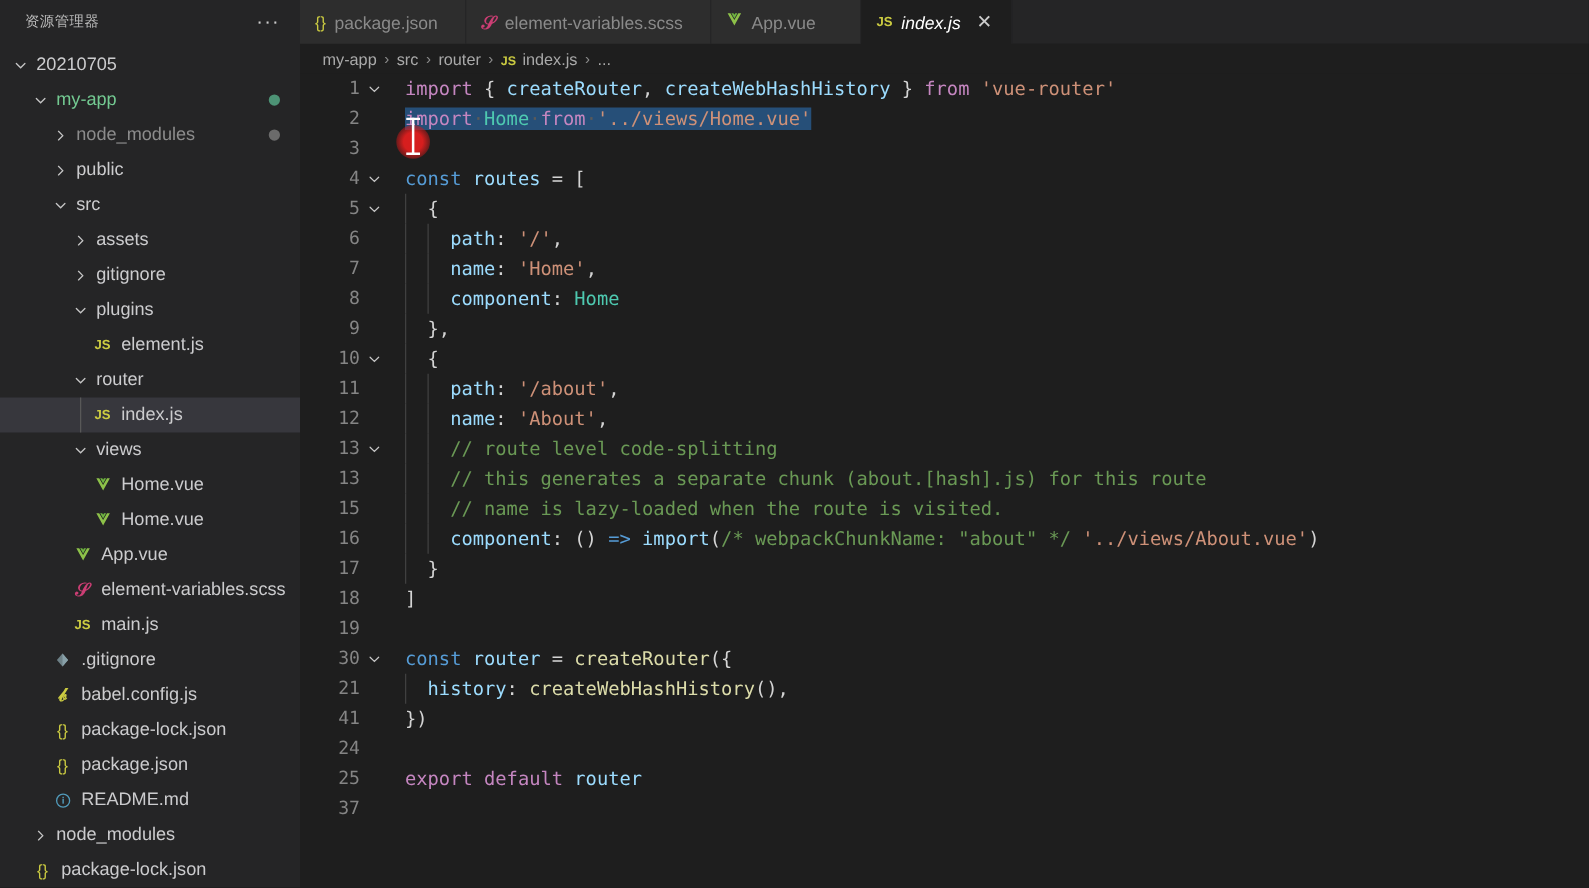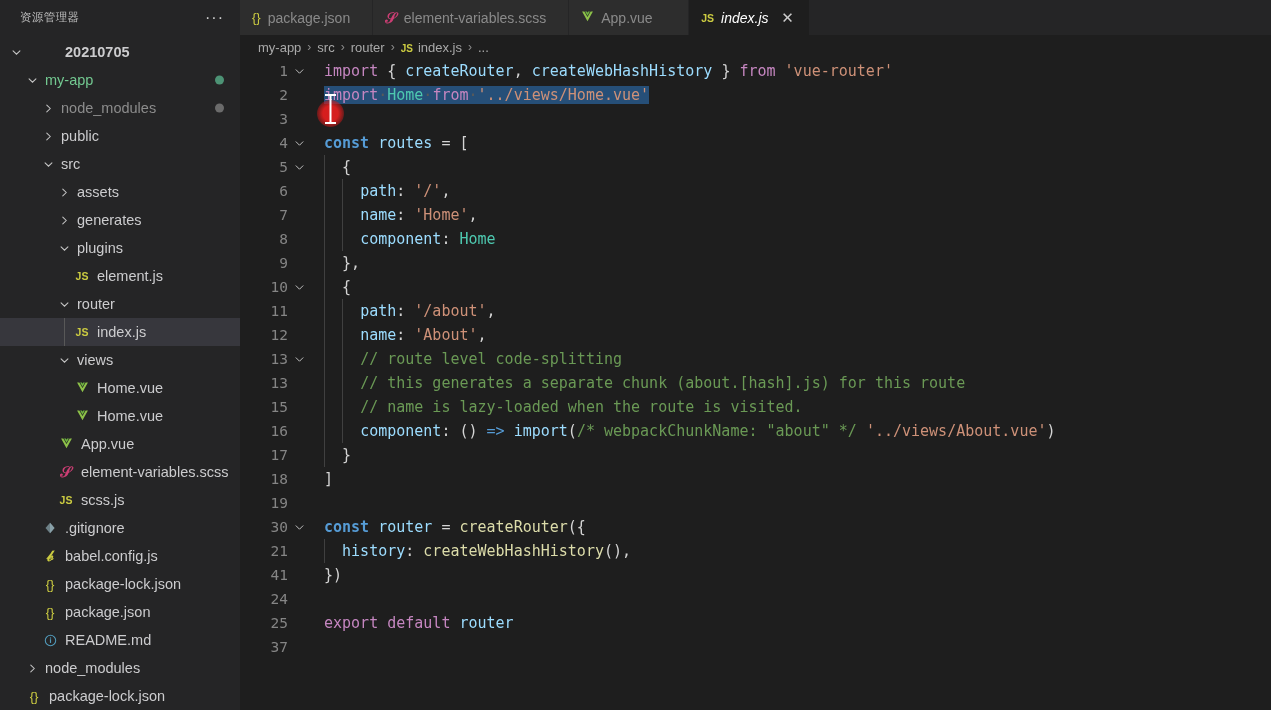--- a/index.html
+++ b/index.html
@@ -136,21 +136,21 @@
   .fold {
     width: 22px; flex: 0 0 22px;
     display: flex; align-items: center; justify-content: center;
     color: #c5c5c5;
   }
   .fold svg { display: block; }
   .ctext { padding-left: 14px; position: relative; flex: 1; }
 
   
   .kw    { color: #c586c0; }   
-  .kw2   { color: #569cd6; font-weight: bold; }   
+  .kw2   { color: #569cd6; }   
   .fn    { color: #dcdcaa; }   
   .var   { color: #9cdcfe; }   
   .str   { color: #ce9178; }   
   .cmt   { color: #6a9955; }   
   .pun   { color: #d4d4d4; }
   .cls   { color: #4ec9b0; }   
   .arrow { color: #569cd6; }
 
   .sel { background: #264f78; }
   .ws  { color: #5a5a5a; }
@@ -184,21 +184,21 @@
       <span id="explorer-actions">···</span>
     </div>
     <div class="tree" id="tree">
         <div class="row">
           <span style="flex: 0 0 8px;"></span>
           <span class="twisty">
             <svg width="11" height="11" viewBox="0 0 16 16">
               <path d="M3 5.5l5 5 5-5" stroke="#c5c5c5" stroke-width="1.5" fill="none" stroke-linecap="round"></path>
             </svg>
           </span>
-          <span class="lbl" style="font-weight: 700; margin-left: 36px;">20210705</span>
+          <span class="lbl" style="font-weight: 400;">20210705</span>
         </div>
         <div class="row">
           <span style="flex: 0 0 24px;"></span>
           <span class="twisty">
             <svg width="11" height="11" viewBox="0 0 16 16">
               <path d="M3 5.5l5 5 5-5" stroke="#c5c5c5" stroke-width="1.5" fill="none" stroke-linecap="round"></path>
             </svg>
           </span>
           <span class="lbl" style="color: rgb(115, 201, 145);">my-app</span>
           <span class="dot" style="background: rgb(77, 147, 117);"></span>
@@ -240,21 +240,21 @@
           </span>
           <span class="lbl">assets</span>
         </div>
         <div class="row">
           <span style="flex: 0 0 56px;"></span>
           <span class="twisty">
             <svg width="11" height="11" viewBox="0 0 16 16">
               <path d="M5.5 3l5 5-5 5" stroke="#c5c5c5" stroke-width="1.5" fill="none" stroke-linecap="round"></path>
             </svg>
           </span>
-          <span class="lbl">generates</span>
+          <span class="lbl">gitignore</span>
         </div>
         <div class="row">
           <span style="flex: 0 0 56px;"></span>
           <span class="twisty">
             <svg width="11" height="11" viewBox="0 0 16 16">
               <path d="M3 5.5l5 5 5-5" stroke="#c5c5c5" stroke-width="1.5" fill="none" stroke-linecap="round"></path>
             </svg>
           </span>
           <span class="lbl">plugins</span>
         </div>
@@ -318,21 +318,21 @@
           <span class="lbl">App.vue</span>
         </div>
         <div class="row">
           <span style="flex: 0 0 56px;"></span>
           <span class="ficon" style="color: rgb(204, 62, 116); font-size: 15px; font-family: &quot;DejaVu Serif&quot;, serif;">𝒮</span>
           <span class="lbl">element-variables.scss</span>
         </div>
         <div class="row">
           <span style="flex: 0 0 56px;"></span>
           <span class="ficon" style="color: rgb(203, 203, 65);">JS</span>
-          <span class="lbl">scss.js</span>
+          <span class="lbl">main.js</span>
         </div>
         <div class="row">
           <span style="flex: 0 0 40px;"></span>
           <span class="ficon">
             <svg width="12" height="12" viewBox="0 0 16 16">
               <path d="M8 1l6 7-6 7-6-7z" fill="#6d8086"></path>
               <path d="M8 1l6 7-6 7z" fill="#88a0a8"></path>
             </svg>
           </span>
           <span class="lbl">.gitignore</span>

